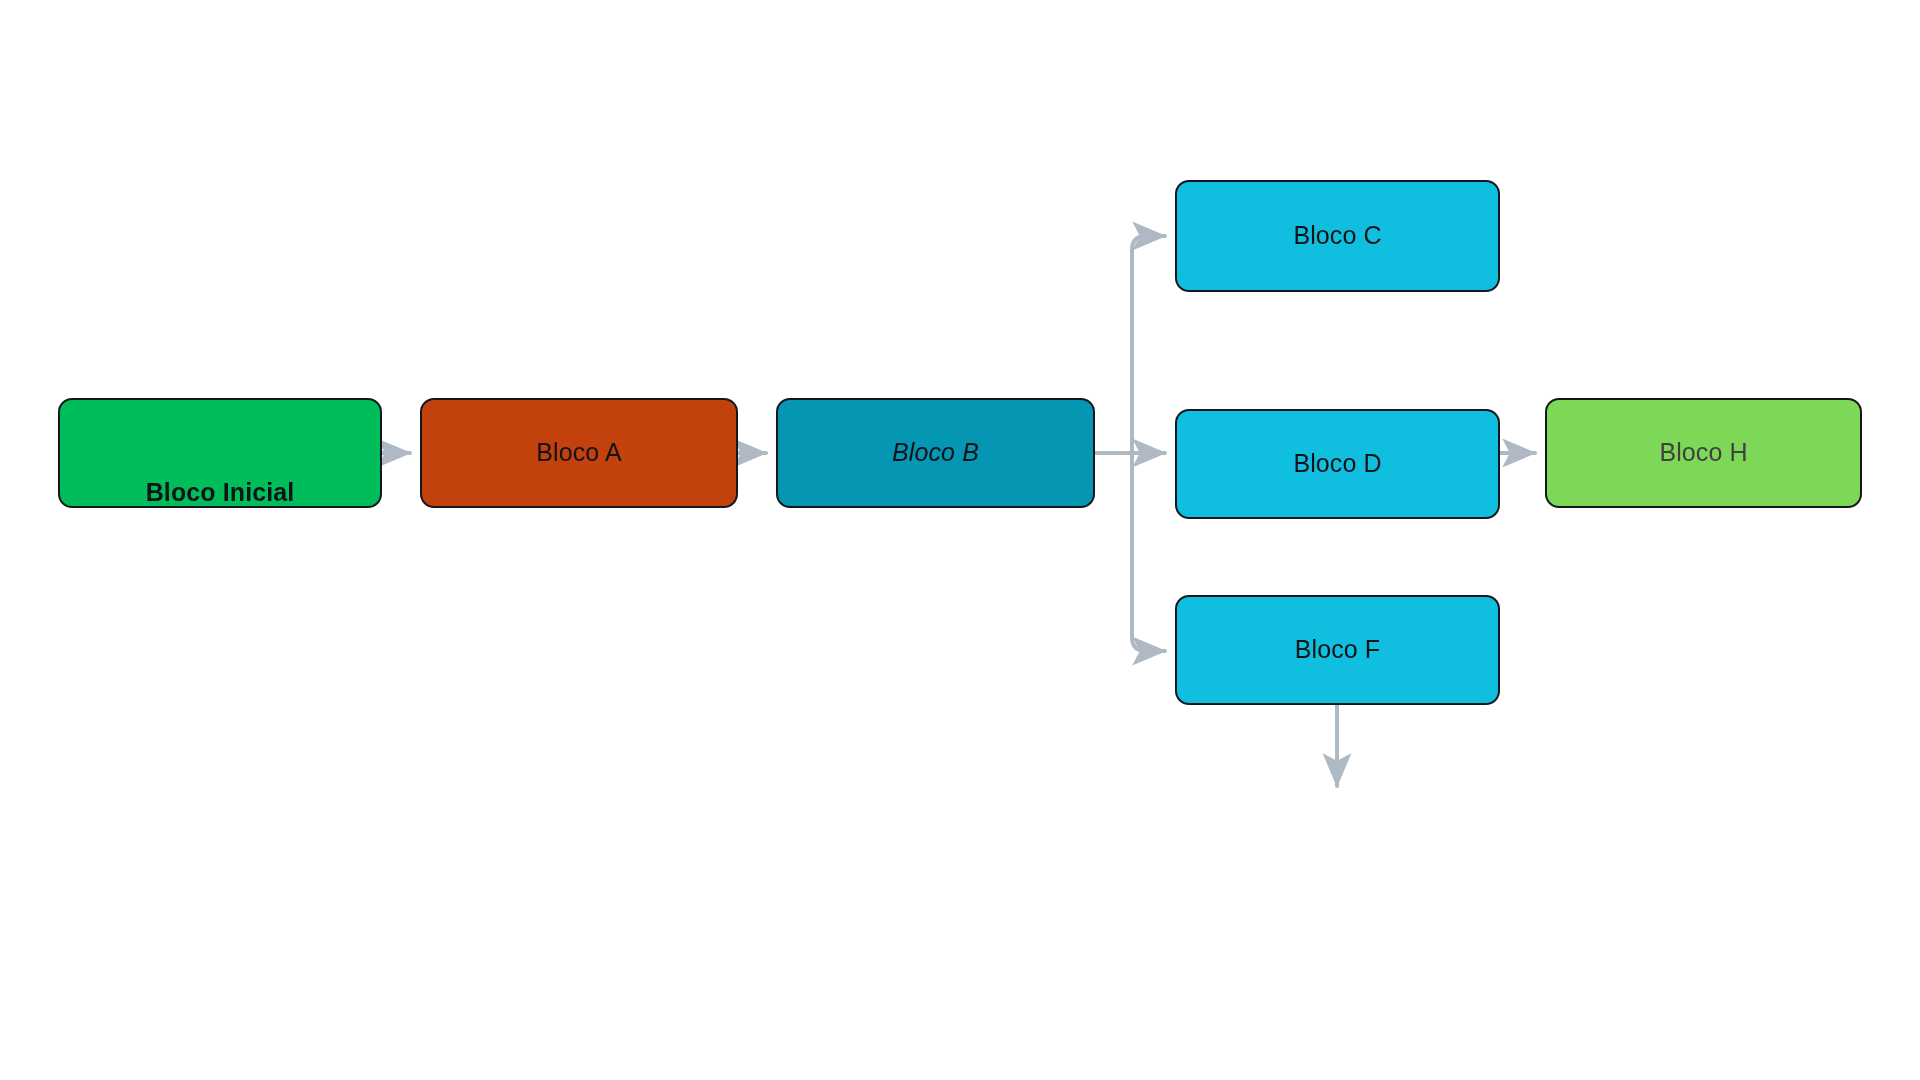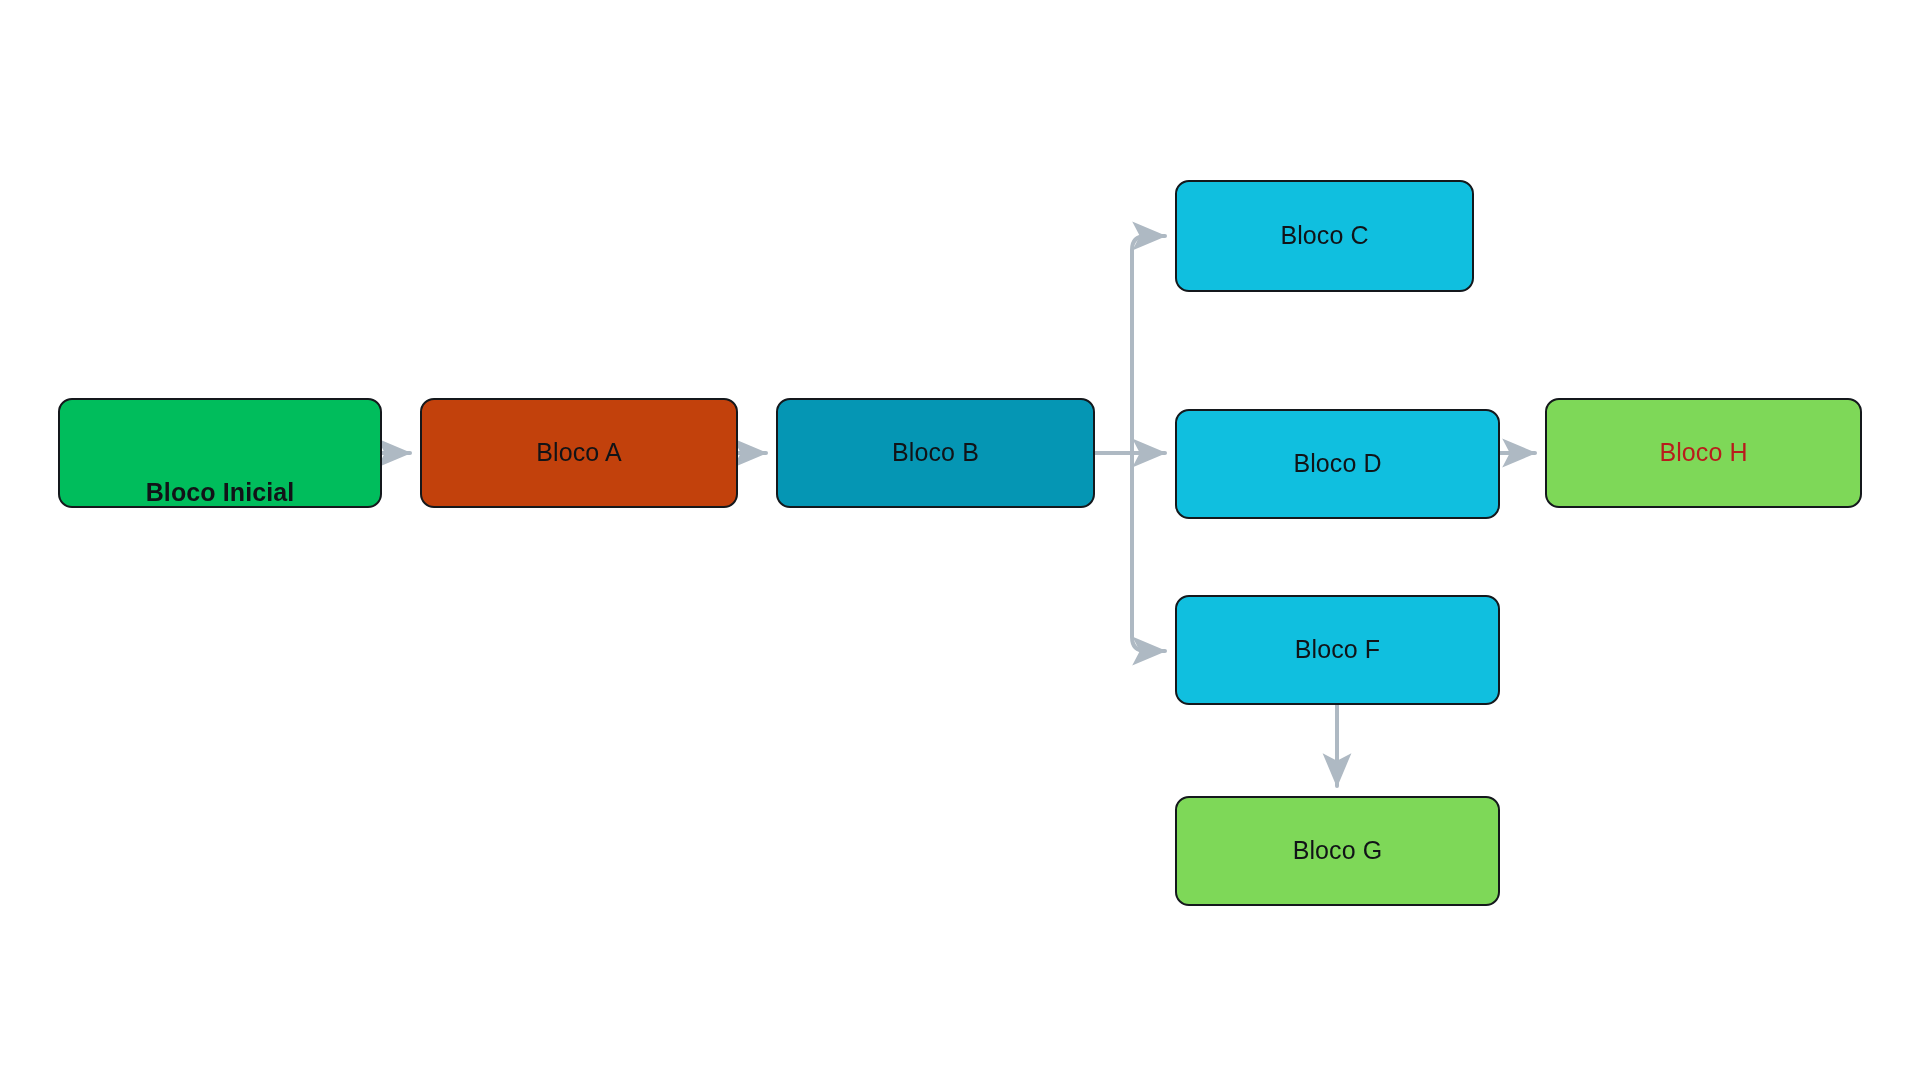--- a/index.html
+++ b/index.html
@@ -85,37 +85,34 @@
   </svg>
 
   <div class="node bold" id="node-inicial" style="left: 58px; top: 398px; width: 324px; height: 110px; background: rgb(0, 189, 92); border-color: rgb(20, 24, 28); color: rgb(17, 19, 23); align-items: flex-end;">
     <span class="node-label">Bloco Inicial</span>
   </div>
 
   <div class="node" id="node-a" style="left: 420px; top: 398px; width: 318px; height: 110px; background: #c2410c; border-color: rgb(20, 24, 28); color: rgb(17, 19, 23);">
     <span class="node-label">Bloco A</span>
   </div>
 
-  <div class="node" id="node-b" style="left: 776px; top: 398px; width: 319px; height: 110px; background: rgb(5, 150, 180); border-color: rgb(20, 24, 28); color: rgb(17, 19, 23);">
+  <div class="node" id="node-b" style="left: 776px; top: 398px; width: 319px; height: 110px; background: rgb(5, 150, 180); border-color: rgb(20, 24, 28); color: rgb(17, 19, 23); font-style: italic;">
     <span class="node-label">Bloco B</span>
   </div>
 
-  <div class="node" id="node-c" style="left: 1175px; top: 180px; width: 299px; height: 112px; background: rgb(16, 191, 223); border-color: rgb(20, 24, 28); color: rgb(17, 19, 23);">
+  <div class="node" id="node-c" style="left: 1175px; top: 180px; width: 325px; height: 112px; background: rgb(16, 191, 223); border-color: rgb(20, 24, 28); color: rgb(17, 19, 23);">
     <span class="node-label">Bloco C</span>
   </div>
 
   <div class="node" id="node-d" style="left: 1175px; top: 409px; width: 325px; height: 110px; background: rgb(16, 191, 223); border-color: rgb(20, 24, 28); color: rgb(17, 19, 23);">
     <span class="node-label">Bloco D</span>
   </div>
 
   <div class="node" id="node-f" style="left: 1175px; top: 595px; width: 325px; height: 110px; background: rgb(16, 191, 223); border-color: rgb(20, 24, 28); color: rgb(17, 19, 23);">
     <span class="node-label">Bloco F</span>
   </div>
 
-  <div class="node" id="node-g" style="left: 1175px; top: 796px; width: 325px; height: 110px; background: rgb(126, 216, 88); border-color: rgb(20, 24, 28); color: rgb(17, 19, 23);">
-    <span class="node-label">Bloco G</span>
-  </div>
 
-  <div class="node" id="node-h" style="left: 1545px; top: 398px; width: 317px; height: 110px; background: rgb(126, 216, 88); border-color: rgb(20, 24, 28); color: #b91c1c;">
+  <div class="node" id="node-h" style="left: 1545px; top: 398px; width: 317px; height: 110px; background: rgb(126, 216, 88); border-color: rgb(20, 24, 28); color: #404040;">
     <span class="node-label">Bloco H</span>
   </div>
 
 </div>
 
 </body></html>

